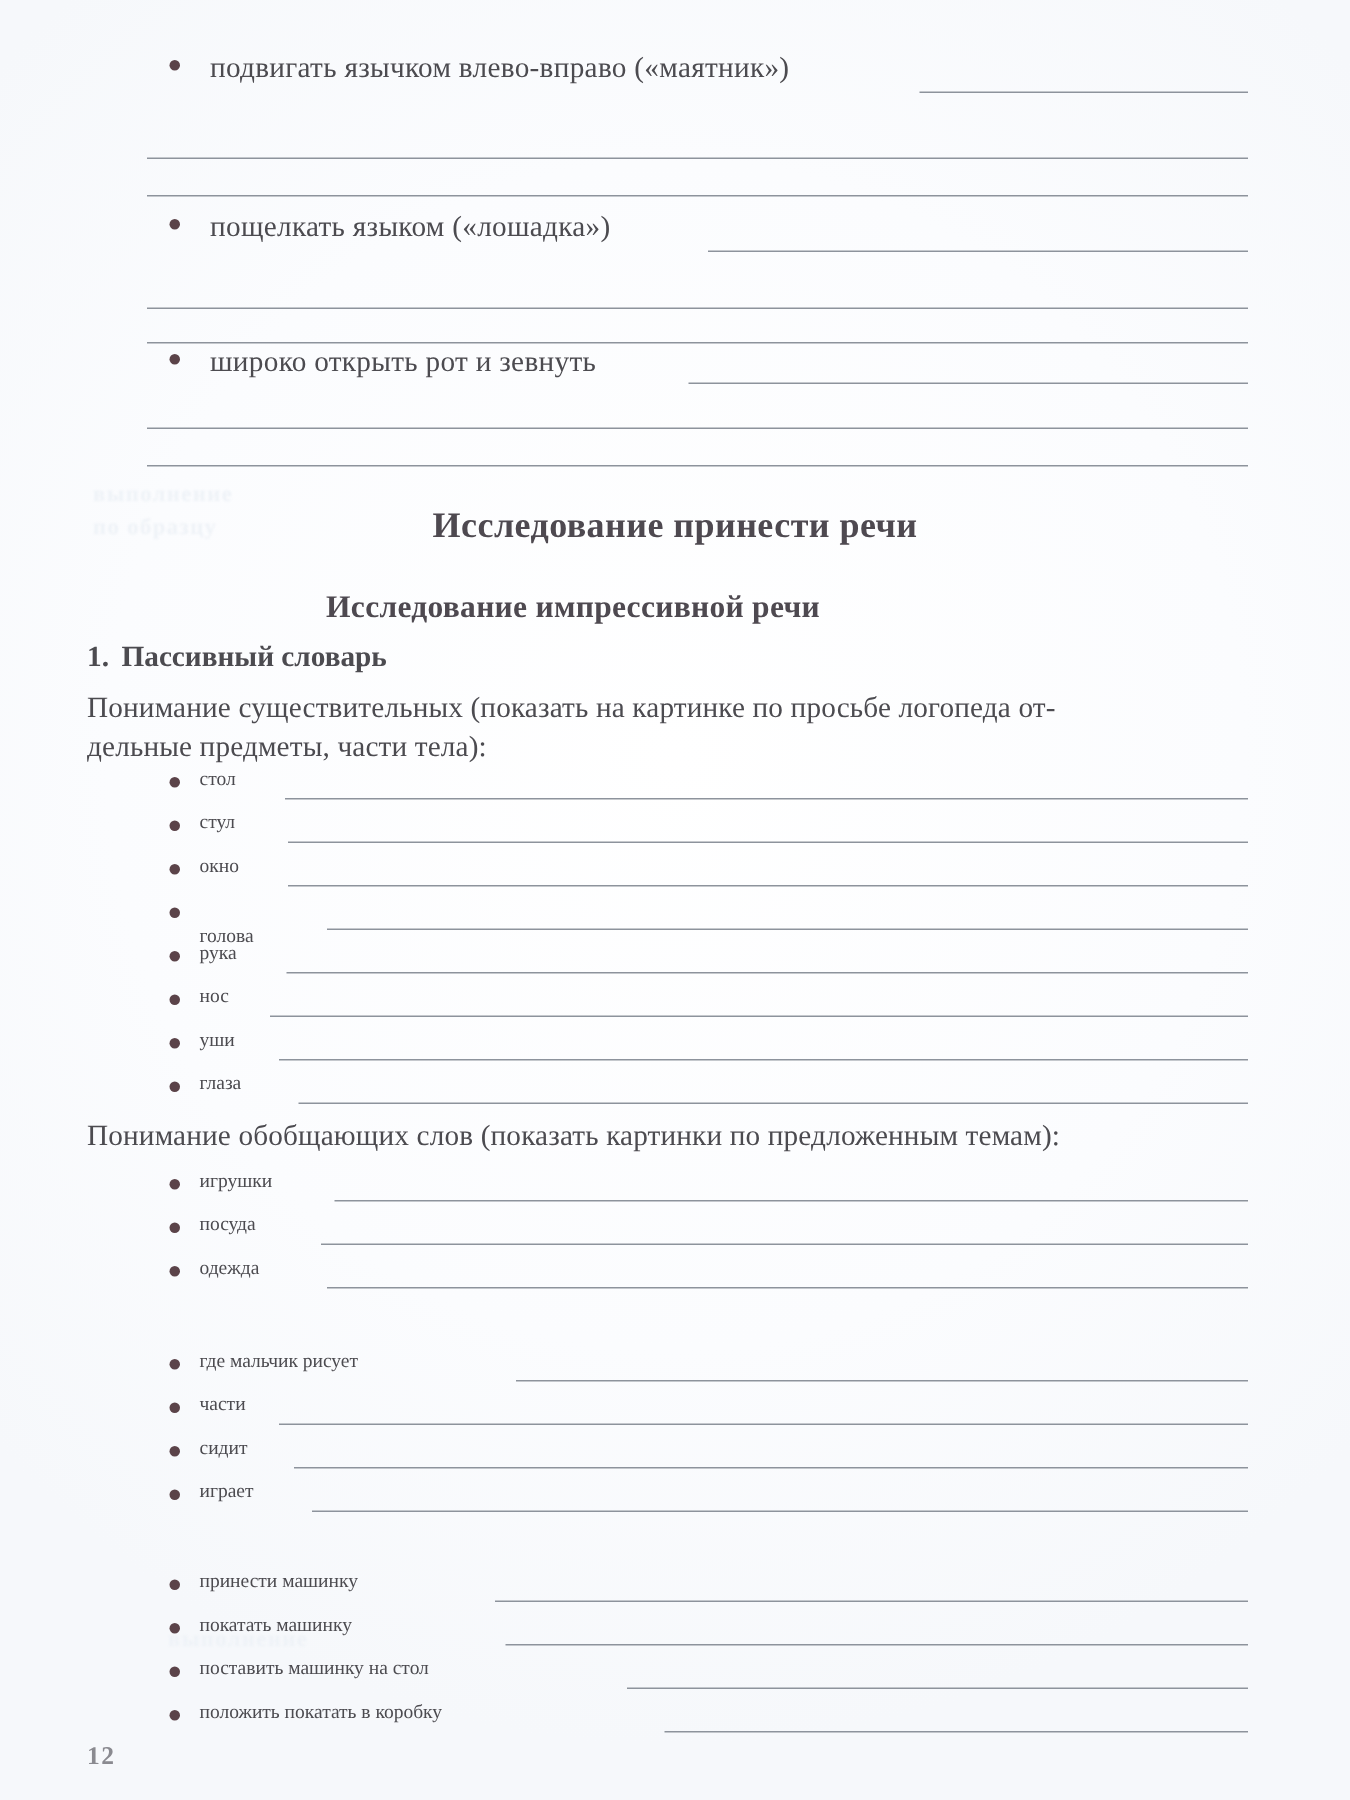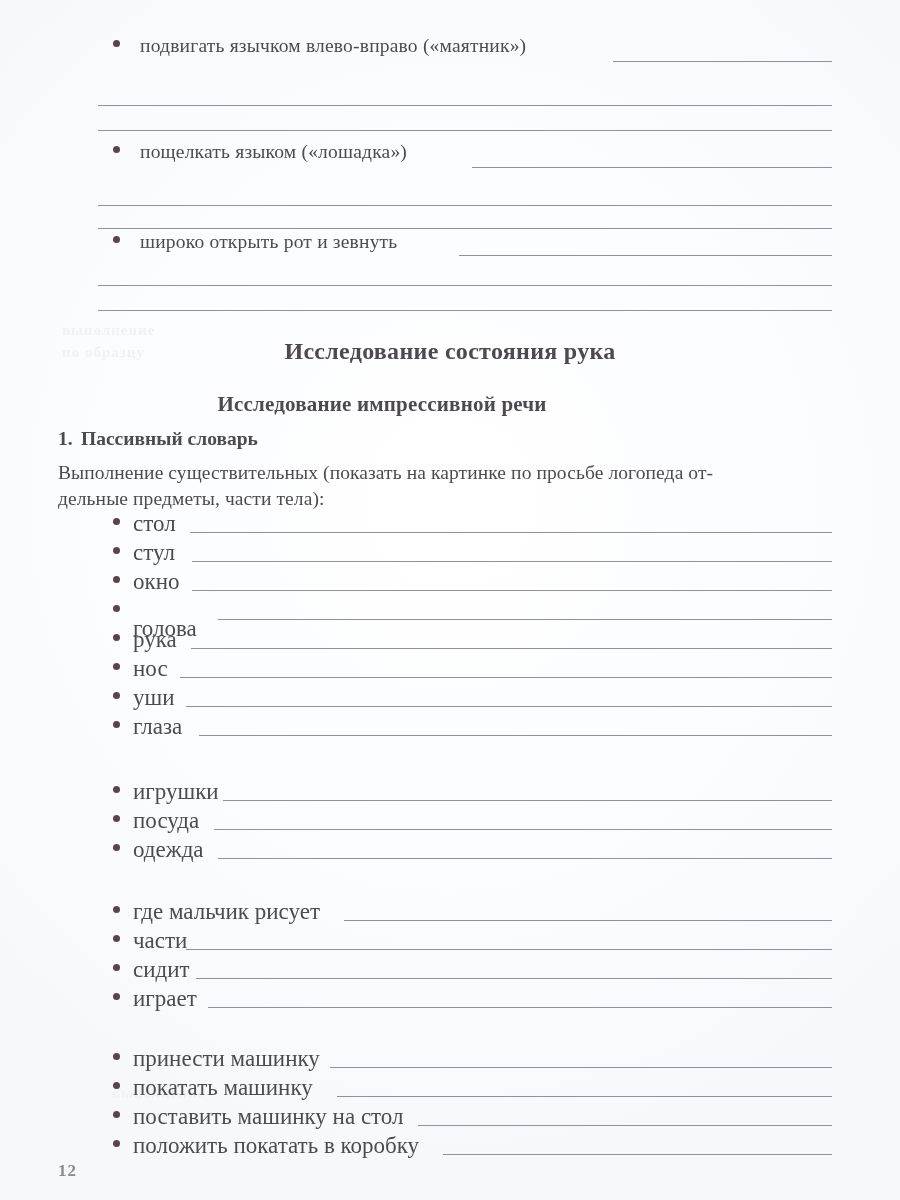--- a/index.html
+++ b/index.html
@@ -90,21 +90,21 @@
     color: #4c4b50;
   }
   .para {
     position: absolute;
     font-size: 19.5px;
     color: #4c4b50;
     letter-spacing: 0.1px;
   }
   .list-label {
     position: absolute;
-    font-size: 23px;
+    font-size: 13px;
     color: #4c4b50;
     white-space: nowrap;
   }
   .folio {
     position: absolute;
     left: 58px;
     top: 1161px;
     font-size: 17px;
     color: #8a8a90;
     font-weight: bold;
@@ -136,28 +136,28 @@
     <div class="rule" style="left:98px; top:205px; width:734px;"></div>
     <div class="rule" style="left:98px; top:228px; width:734px;"></div>
 
     <div class="bullet" style="left:113px; top:236px;"></div>
     <div class="txt item-label" style="left:140px; top:232px;">широко открыть рот и зевнуть</div>
     <div class="rule" style="left:459px; top:255px; width:373px;"></div>
     <div class="rule" style="left:98px; top:285px; width:734px;"></div>
     <div class="rule" style="left:98px; top:310px; width:734px;"></div>
   </div>
 
-  <div class="h1" style="top:338px;">Исследование состояния рука</div>
+  <div class="h1" style="top:338px;">Исследование принести речи</div>
   <div class="h2" style="top:392px;">Исследование импрессивной речи</div>
 
   <div class="sec-num" style="left:58px; top:428px;">1.</div>
   <div class="sec-num" style="left:81px; top:428px;">Пассивный словарь</div>
   <div class="para" style="left:238px; top:428px;">.</div>
 
-  <div class="para" style="left:58px; top:462px;">Выполнение существительных (показать на картинке по просьбе логопеда от-</div>
+  <div class="para" style="left:58px; top:462px;">Понимание существительных (показать на картинке по просьбе логопеда от-</div>
   <div class="para" style="left:58px; top:488px;">дельные предметы, части тела):</div>
 
   <div>
     <div class="bullet" style="left:113px; top:518px;"></div>
     <div class="list-label" style="left:133px; top:511px;">стол</div>
     <div class="rule" style="left:190px; top:532px; width:642px;"></div>
 
     <div class="bullet" style="left:113px; top:547px;"></div>
     <div class="list-label" style="left:133px; top:540px;">стул</div>
     <div class="rule" style="left:192px; top:561px; width:640px;"></div>
@@ -180,20 +180,21 @@
 
     <div class="bullet" style="left:113px; top:692px;"></div>
     <div class="list-label" style="left:133px; top:685px;">уши</div>
     <div class="rule" style="left:186px; top:706px; width:646px;"></div>
 
     <div class="bullet" style="left:113px; top:721px;"></div>
     <div class="list-label" style="left:133px; top:714px;">глаза</div>
     <div class="rule" style="left:199px; top:735px; width:633px;"></div>
   </div>
 
+  <div class="para" style="left:58px; top:747px;">Понимание обобщающих слов (показать картинки по предложенным темам):</div>
 
   <div>
     <div class="bullet" style="left:113px; top:786px;"></div>
     <div class="list-label" style="left:133px; top:779px;">игрушки</div>
     <div class="rule" style="left:223px; top:800px; width:609px;"></div>
 
     <div class="bullet" style="left:113px; top:815px;"></div>
     <div class="list-label" style="left:133px; top:808px;">посуда</div>
     <div class="rule" style="left:214px; top:829px; width:618px;"></div>
 

